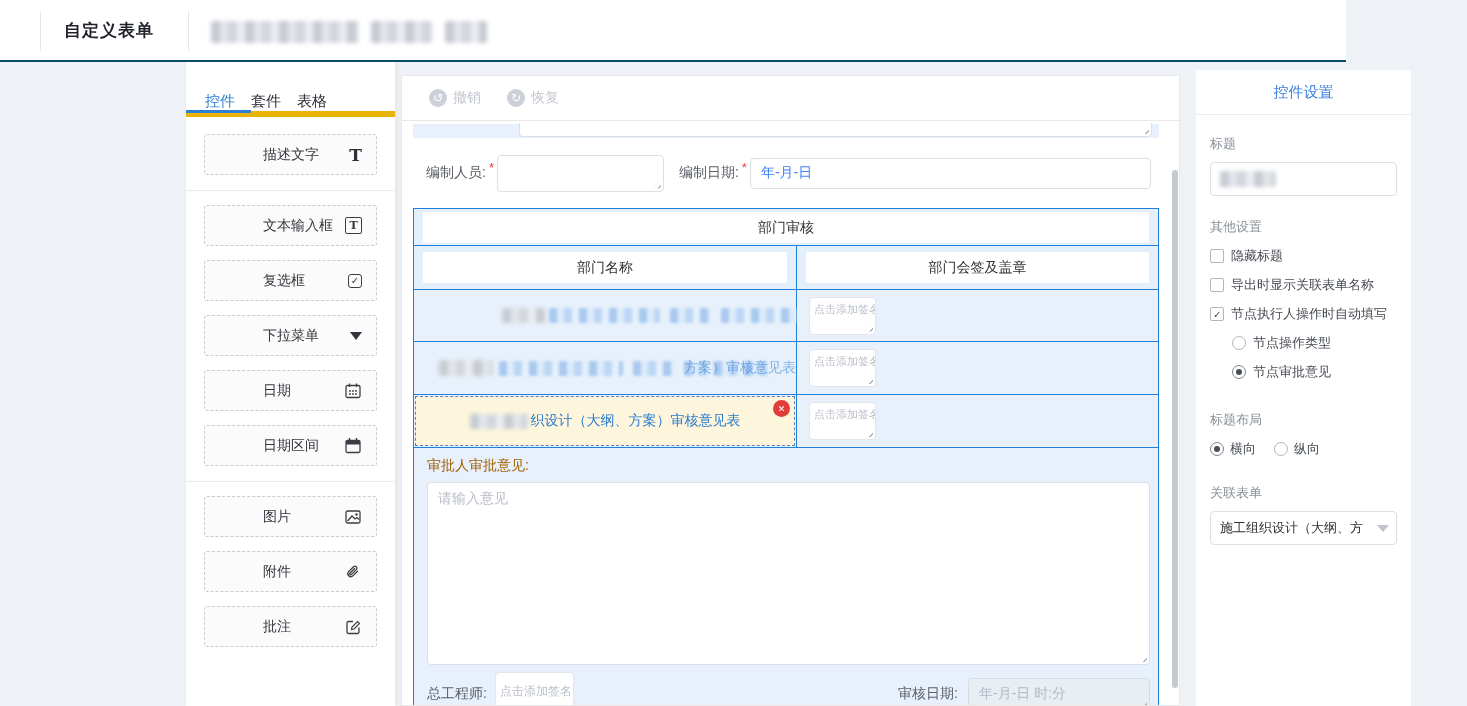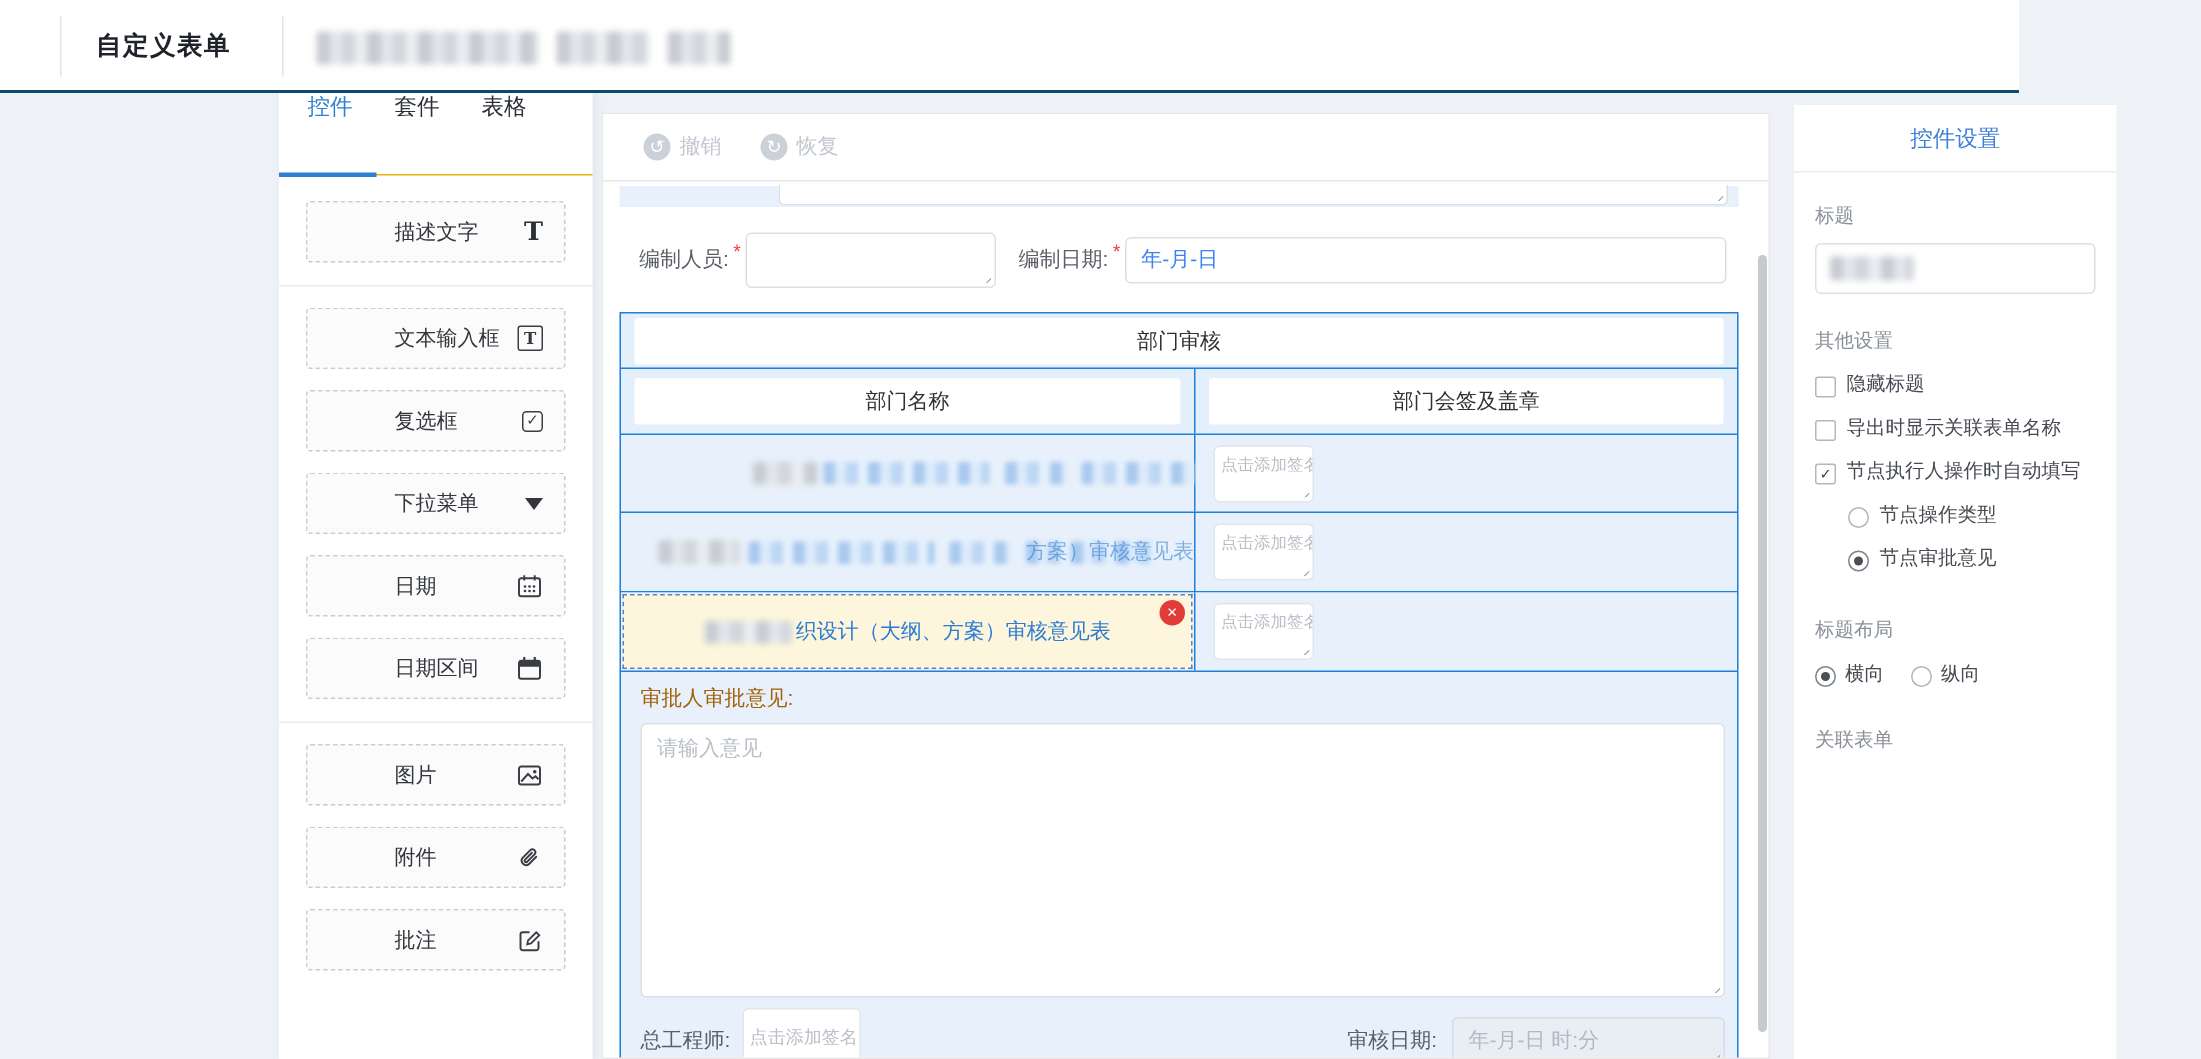--- a/index.html
+++ b/index.html
@@ -12,22 +12,22 @@
   .hdr-divider { position:absolute; top:11px; width:1px; height:40px; background:#e3e5e8; }
   #app-title { position:absolute; left:64px; top:19px; font-size:17px; font-weight:bold; color:#1f2329; letter-spacing:1px;}
   .pixblur { border-radius:2px; filter:blur(2px);
     background:repeating-linear-gradient(90deg,#c7cbd2 0 9px,#e2e5ea 9px 17px,#d2d6dc 17px 26px,#ebedf0 26px 34px); }
   .pixblur-blue { border-radius:2px; filter:blur(1.6px);
     background:repeating-linear-gradient(90deg,#a9c9ef 0 8px,#dcebfb 8px 15px,#bcd6f4 15px 23px,#e4f0fc 23px 30px); }
 
   
   #left-panel { position:absolute; left:186px; top:62px; width:209px; height:644px; background:#fff;
     box-shadow:2px 0 6px rgba(0,0,0,.05); }
-  #tabs { position:relative; height:55px; border-bottom:1px solid #eab308; display:flex; align-items:flex-start;
-    padding-left:19px; gap:28px; font-size:15px; }
+  #tabs { position:relative; height:55px; border-bottom:6px solid #eab308; display:flex; align-items:flex-end;
+    padding-left:19px; gap:16px; font-size:15px; }
   .tab { color:#2b2f36; cursor:pointer; }
   .tab.active { color:#2e7fd6; }
   #tab-underline { position:absolute; left:0; bottom:-2px; width:65px; height:3px; background:#2e7fd6; }
   .ctl { margin:14px 18px 0 18px; height:41px; border:1px dashed #c9cbd0; border-radius:3px; background:#fbfbfb;
     display:flex; align-items:center; padding:0 14px 0 16px; font-size:14px; color:#33373d; cursor:grab; }
   .ctl .lbl { flex:1;margin-left:42px; }
   .ctl-divider { margin:15px 0 0 0; height:1px; background:#ececec; }
   .ticon { font-family:"DejaVu Serif","Liberation Serif",serif; font-size:17px; font-weight:bold; color:#2b2f36; }
   .boxT { width:17px; height:17px; border:1px solid #3a3e44; border-radius:2px; display:flex; align-items:center;
     justify-content:center; font-family:"DejaVu Serif",serif; font-size:11px; font-weight:bold; }
@@ -100,21 +100,21 @@
   #vthumb { position:absolute; top:1px; width:6px; height:97%; background:#c6c9ce; border-radius:3px; }
 
   
   #right-panel { position:absolute; left:1196px; top:70px; width:215px; height:636px; background:#fff; }
   #settings-title { height:45px; border-bottom:1px solid #ececec; display:flex; align-items:center;
     justify-content:center; color:#3d7fdb; font-size:15px; }
   #settings-body { padding:0 14px; }
   .sec-label { font-size:13px; color:#8a9099; }
   #title-input { margin-top:9px; width:100%; height:34px; border:1px solid #dcdfe6; border-radius:4px;
     display:flex; align-items:center; padding:0 9px; background:#fff; }
-  .opt-row { display:flex; align-items:flex-end; gap:7px; margin-top:11px; font-size:13px; color:#464a52; cursor:pointer;font-family:Liberation Mono, monospace; }
+  .opt-row { display:flex; align-items:center; gap:7px; margin-top:11px; font-size:13px; color:#464a52; cursor:pointer;font-family:Liberation Mono, monospace; }
   .cb { width:14px; height:14px; border:1px solid #b2b6bd; border-radius:2px; background:#fff; flex:none;
     display:flex; align-items:center; justify-content:center; font-size:11px; color:#3a3f45; font-weight:bold; }
   .cb.checked::after { content:"\2713"; }
   .rd { width:14px; height:14px; border:1px solid #b2b6bd; border-radius:50%; background:#fff; flex:none; position:relative; }
   .rd.sel { border-color:#7d828a; }
   .rd.sel::after { content:""; position:absolute; left:3px; top:3px; width:6px; height:6px; border-radius:50%; background:#4a4e55; }
   .indent { margin-left:22px; }
   #linked-select { margin-top:9px; width:100%; height:34px; border:1px solid #dcdfe6; border-radius:4px;
     display:flex; align-items:center; padding:0 7px 0 9px; font-size:13px; color:#303133; cursor:pointer; }
   #linked-select .val { flex:1; white-space:nowrap; overflow:hidden; }
@@ -364,14 +364,18 @@
     <div class="sec-label" style="margin-top:30px">标题布局</div>
     <div class="opt-row" style="gap:6px">
       <span class="rd sel"></span>
       <span>横向</span>
       <span style="width:6px"></span>
       <span class="rd"></span>
       <span>纵向</span>
     </div>
 
     <div class="sec-label" style="margin-top:26px">关联表单</div>
+    <div id="linked-select">
+      <span class="val">施工组织设计（大纲、方</span>
+      <span class="sel-caret"></span>
+    </div>
   </div>
 </div>
 
 </body></html>

